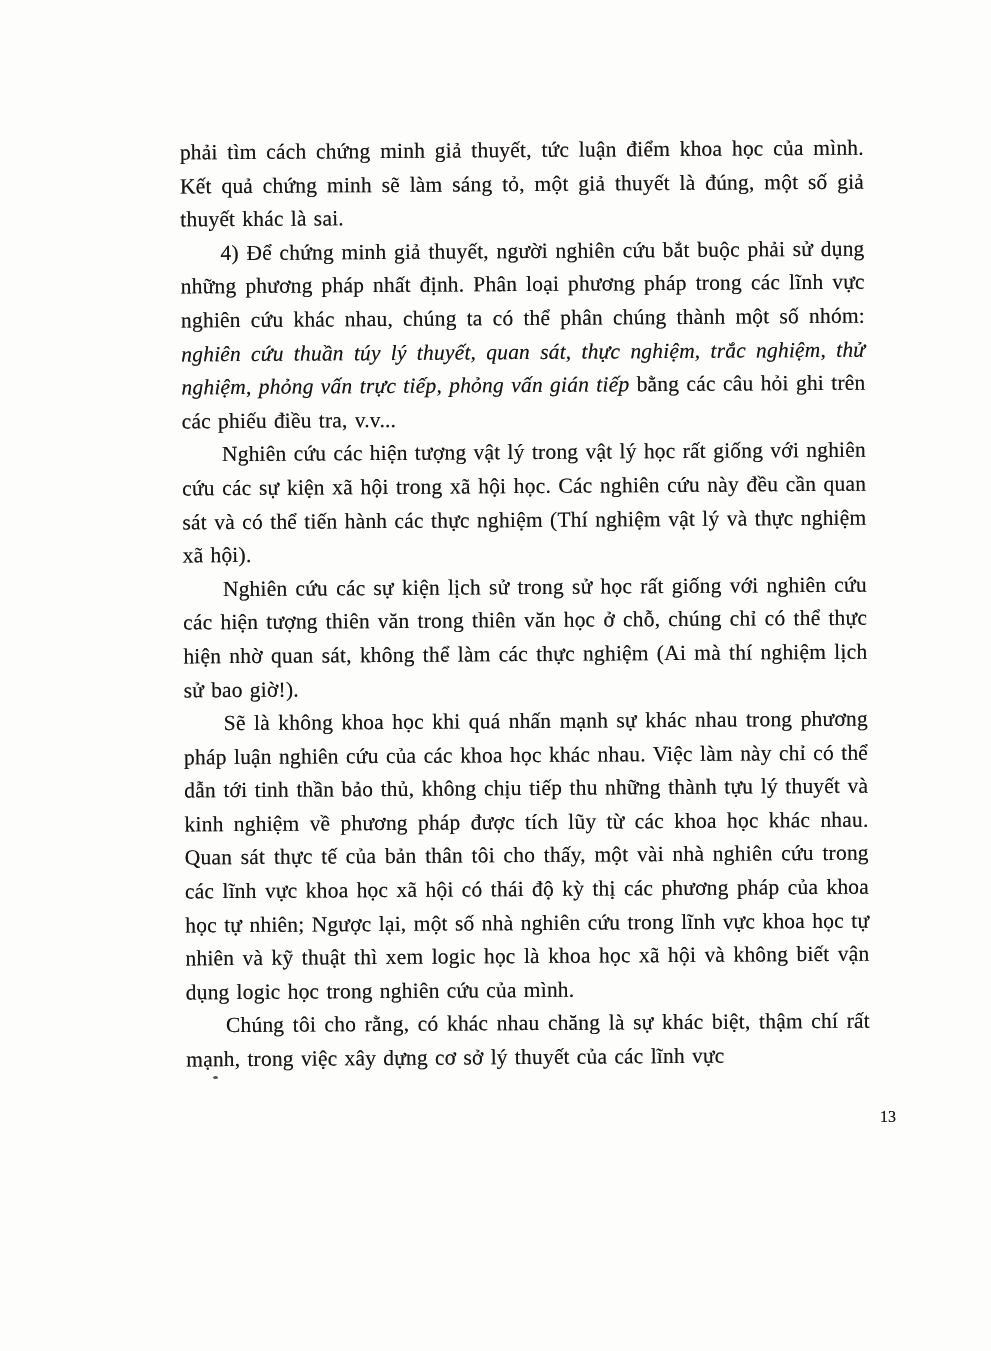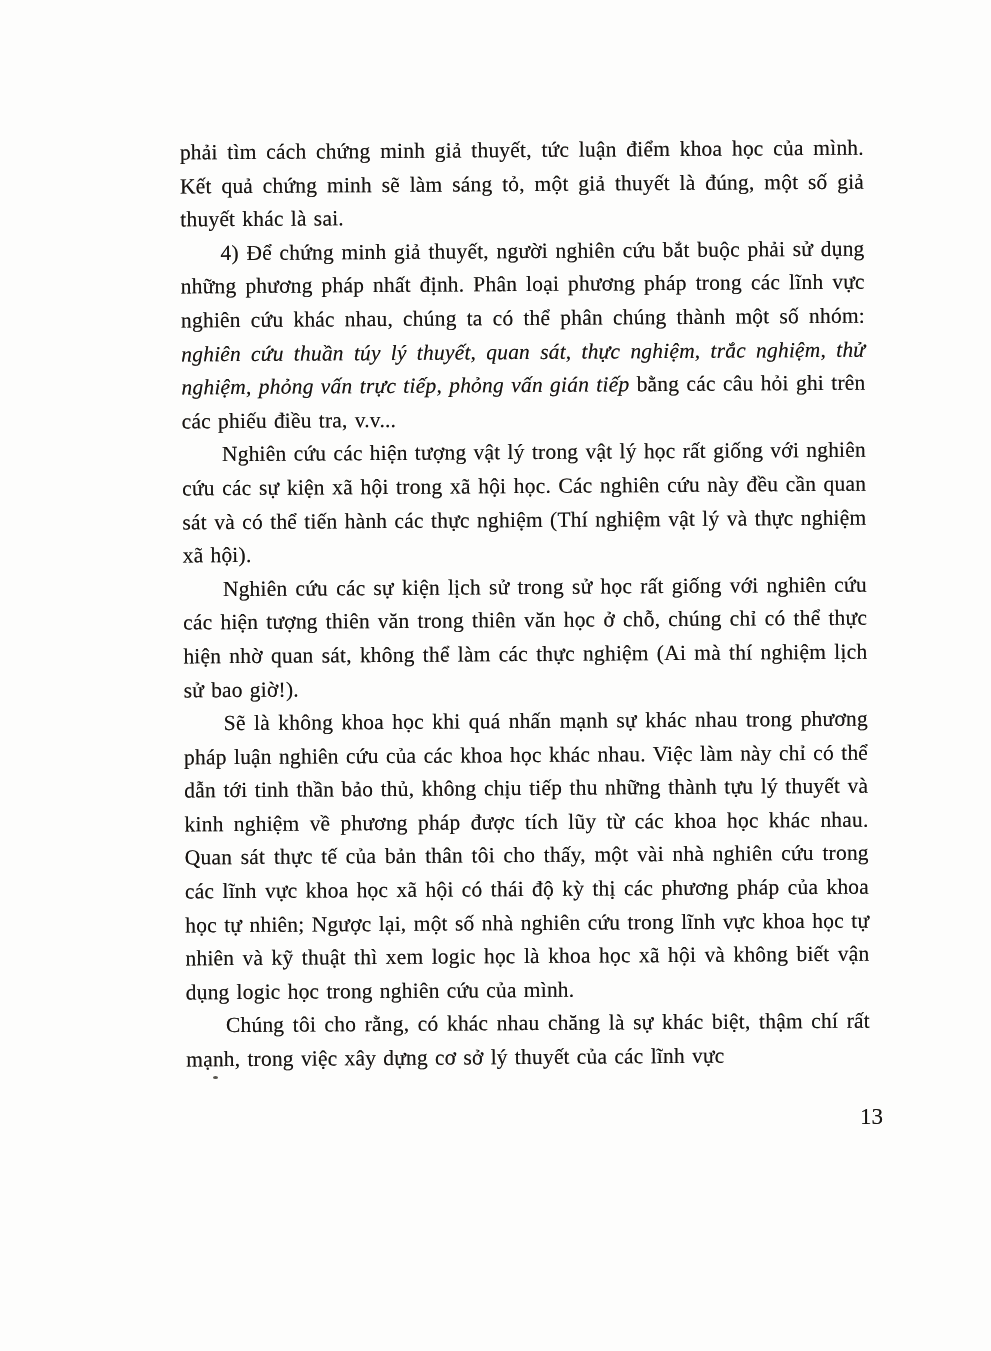--- a/index.html
+++ b/index.html
@@ -30,23 +30,23 @@
     line-height: 33.6px;
     text-align: justify;
     letter-spacing: 0.2px;
     word-spacing: 1.5px;
     text-shadow: 0 0 0.6px rgba(25, 22, 18, 0.6); 
   }
   .para.indent { text-indent: 40px; }
   .italic { font-style: italic; }
   .page-number {
     position: absolute;
-    left: 860px;
+    left: 880px;
     top: 1103px;
-    font-size: 23px;
+    font-size: 16px;
     line-height: 28px;
     text-shadow: 0 0 0.6px rgba(25, 22, 18, 0.6);
   }
   .speck {
     position: absolute;
     left: 213px;
     top: 1076px;
     width: 5px;
     height: 3px;
     background: #3a372f;

